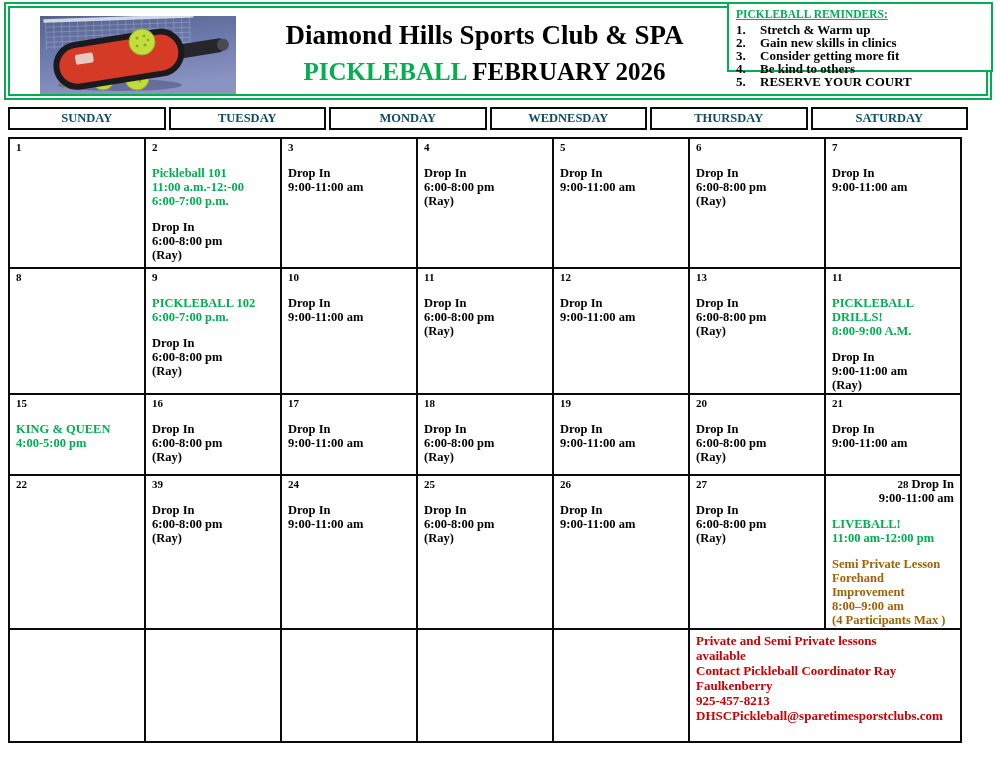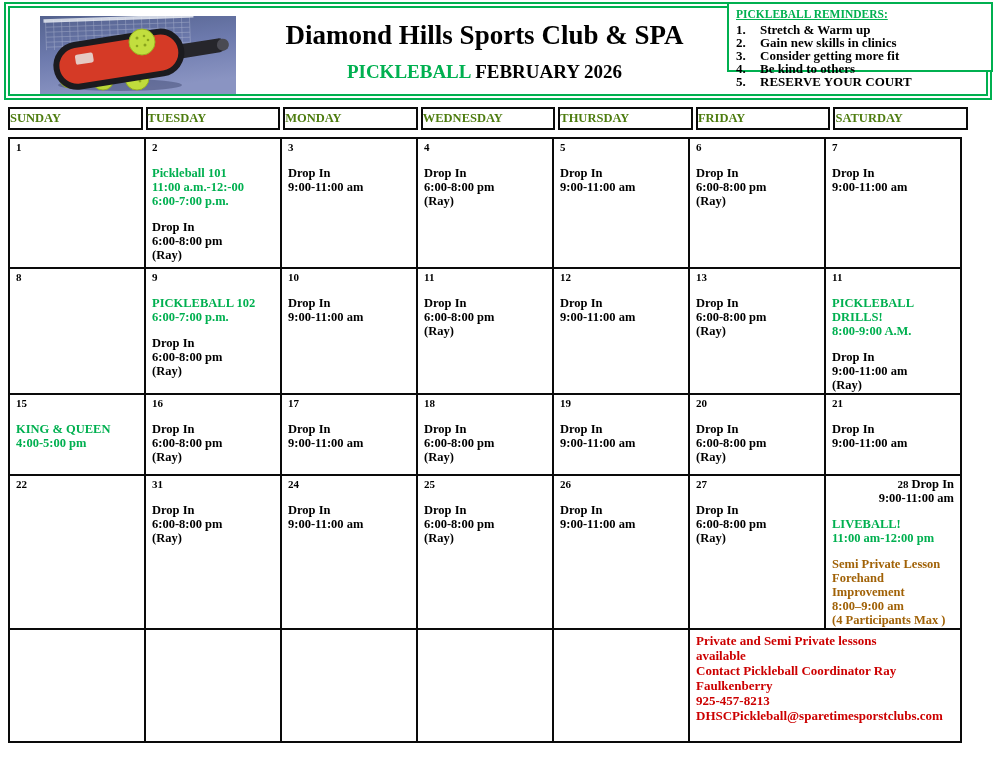--- a/index.html
+++ b/index.html
@@ -5,38 +5,38 @@
   html,body{margin:0;padding:0;background:#fff;}
   .page{position:relative;width:1000px;height:765px;background:#fff;
         font-family:"Liberation Serif","DejaVu Serif",serif;overflow:hidden;}
 
   
   .header-box{position:absolute;left:4px;top:2px;width:988px;height:98px;
               border:6px double #00B050;box-sizing:border-box;background:#fff;}
   .photo{position:absolute;left:30px;top:8px;width:196px;height:78px;display:block;}
   .titles{position:absolute;left:222px;top:12px;width:505px;text-align:center;}
   .title1{font-size:27px;font-weight:bold;color:#000;line-height:30px;}
-  .title2{font-size:19px;font-weight:bold;color:#000;line-height:28px;margin-top:8px;}
+  .title2{font-size:25px;font-weight:bold;color:#000;line-height:28px;margin-top:8px;}
   .green-text{color:#00B050;}
 
   
   .reminders{position:absolute;left:727px;top:2px;width:266px;height:70px;
              border:2px solid #00B050;box-sizing:border-box;background:#fff;
              padding:4px 7px;}
   .rem-title{color:#00B050;font-weight:bold;font-size:11.5px;line-height:13px;
              text-decoration:underline;}
   .reminders ol{margin:2px 0 0 0;padding:0;list-style:none;counter-reset:rem;}
   .reminders li{counter-increment:rem;font-weight:bold;font-size:13px;
                 line-height:13px;color:#000;display:flex;}
   .reminders li::before{content:counter(rem) ".";width:24px;flex:none;}
 
   
   .dayrow{position:absolute;left:8px;top:107px;width:960px;display:flex;gap:3px;}
   .daycell{flex:1;border:2px solid #0a0a0a;box-sizing:border-box;height:23px;
-           text-align:left;font-weight:bold;color:#4d7c0f;font-size:12.5px;
+           text-align:center;font-weight:bold;color:#0c4a6e;font-size:12.5px;
            line-height:19px;background:#fff;}
 
   
   .cal{position:absolute;left:8px;top:137px;width:954px;border-collapse:collapse;
        table-layout:fixed;}
   .cal td{border:2px solid #0a0a0a;vertical-align:top;padding:1px 6px;
           font-weight:bold;font-size:12.5px;line-height:14px;color:#000;
           box-sizing:border-box;overflow:hidden;}
   .cal tr:nth-child(1){height:130px;}
   .cal tr:nth-child(2){height:125px;}
@@ -135,21 +135,20 @@
         </li>
     </ol>
   </div>
 
   <div class="dayrow">
     <div class="daycell">SUNDAY</div>
     <div class="daycell">TUESDAY</div>
     <div class="daycell">MONDAY</div>
     <div class="daycell">WEDNESDAY</div>
     <div class="daycell">THURSDAY</div>
-    <div class="daycell">FRIDAY</div>
     <div class="daycell">SATURDAY</div>
   </div>
 
   <table class="cal">
     <tbody>
         <tr>
           <td>
             <div class="date">1</div>
           </td>
           <td>
@@ -315,21 +314,21 @@
               <div>Drop In</div>
               <div>9:00-11:00 am</div>
             </div>
           </td>
         </tr>
         <tr>
           <td>
             <div class="date">22</div>
           </td>
           <td>
-            <div class="date">31</div>
+            <div class="date">39</div>
             <div class="block black">
               <div>Drop In</div>
               <div>6:00-8:00 pm</div>
               <div>(Ray)</div>
             </div>
           </td>
           <td>
             <div class="date">24</div>
             <div class="block black">
               <div>Drop In</div>

